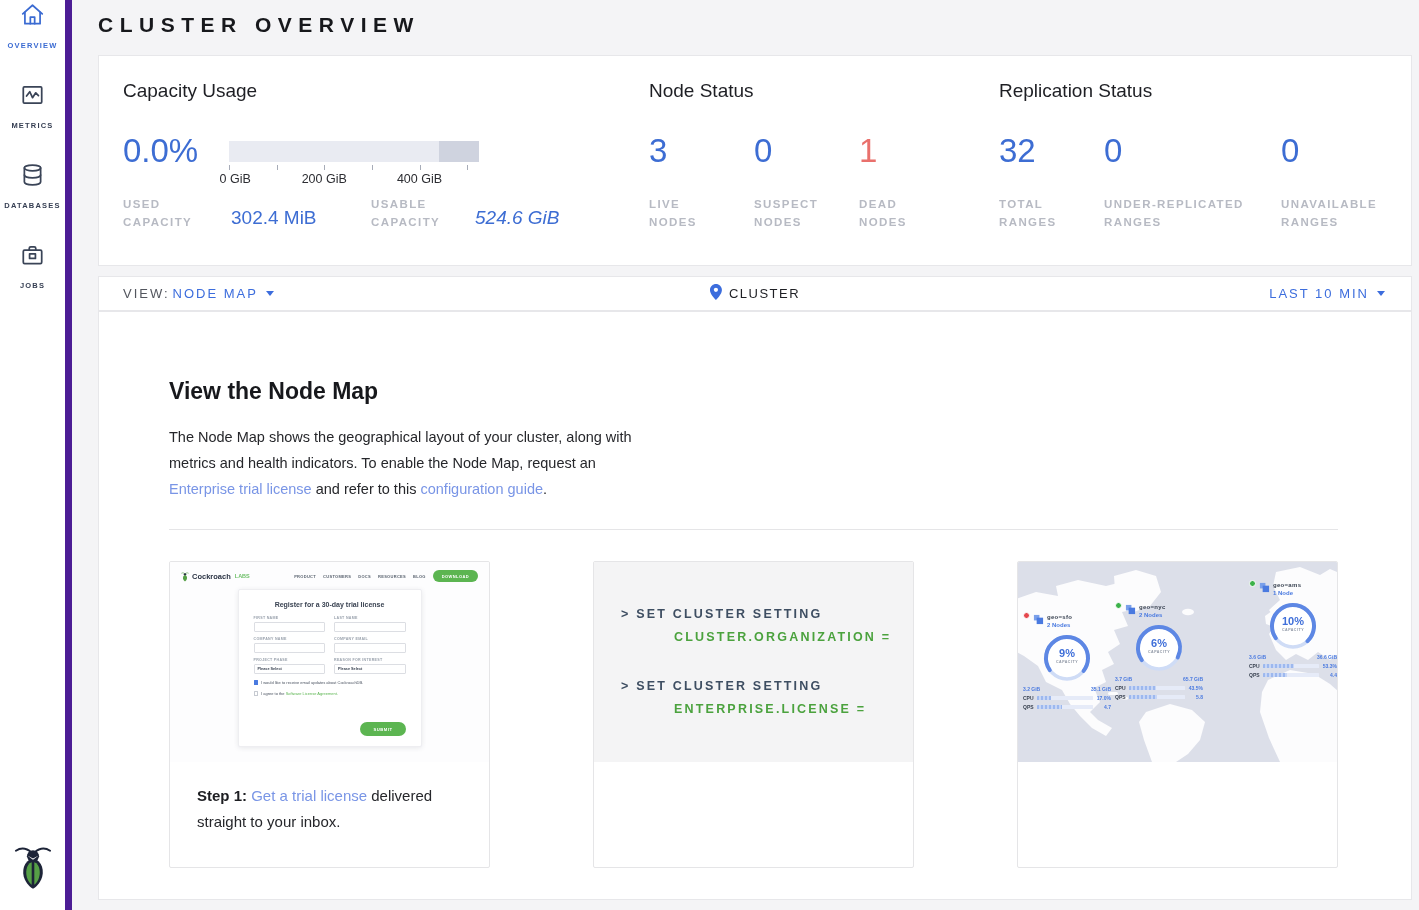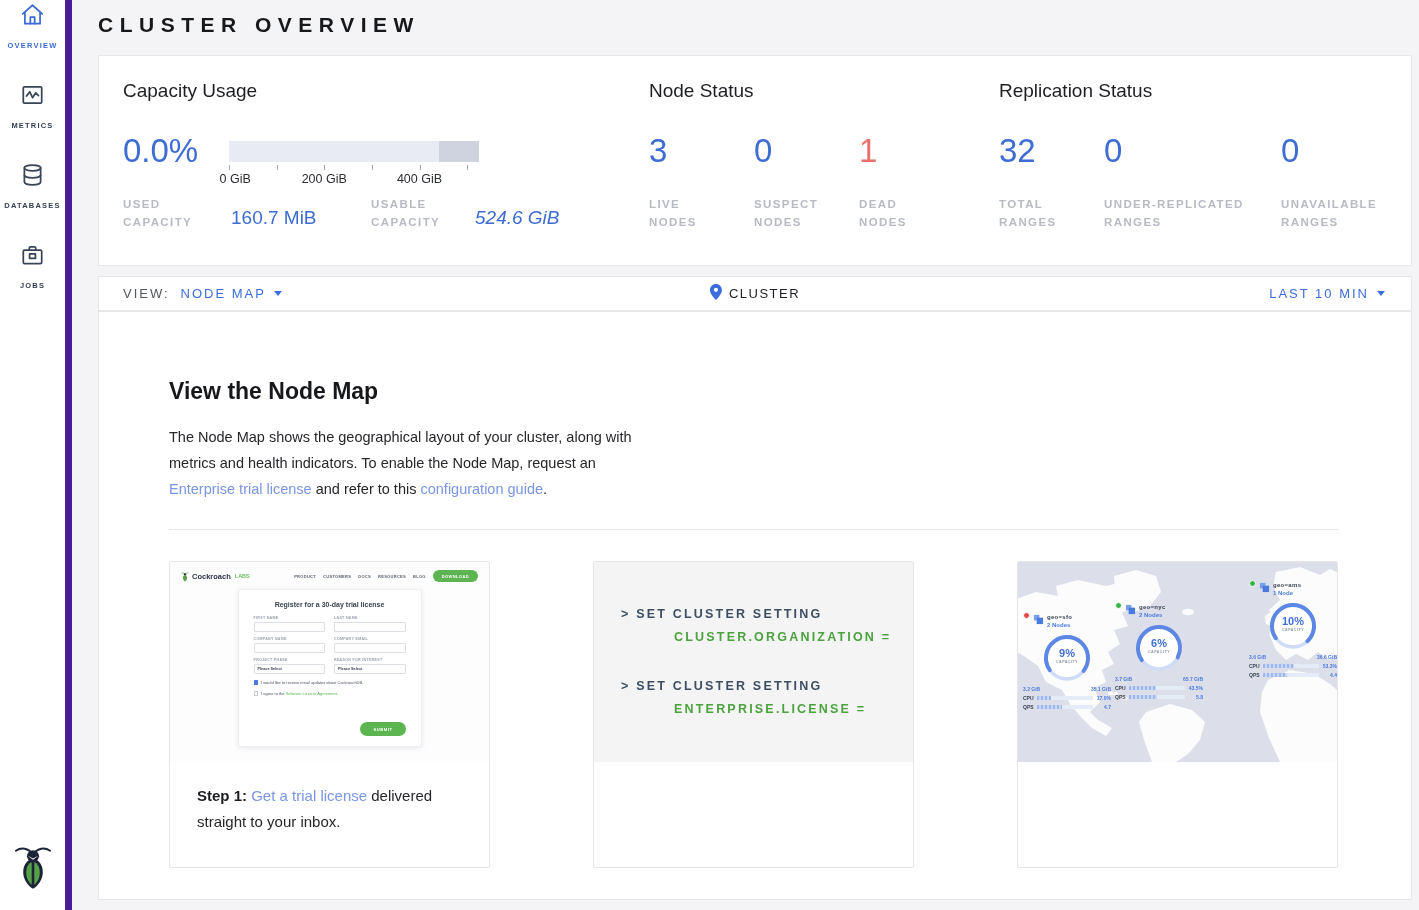--- a/index.html
+++ b/index.html
@@ -53,21 +53,21 @@
   .gauge-label { position:absolute; transform:translateX(-50%); font-size:12.5px; color:#2c2d32; white-space:nowrap; }
 
   
   .view-bar {
     position:absolute; left:98px; top:276px; width:1314px; height:35px;
     background:#fff; border:1px solid #e7e7ea;
     display:flex; align-items:center;
   }
   .vb-left { display:flex; align-items:center; margin-left:24px; cursor:pointer; }
   .vb-static { font-size:13px; letter-spacing:2px; color:#53565e; }
-  .vb-blue { font-size:13px; letter-spacing:2px; color:#3c6ddd; font-weight:500; margin-left:11px; }
+  .vb-blue { font-size:13px; letter-spacing:2px; color:#3c6ddd; font-weight:500; margin-left:3px; }
   .chevron { display:inline-block; width:0; height:0; border-left:4.5px solid transparent; border-right:4.5px solid transparent; border-top:5px solid #3c6ddd; margin-left:8px; }
   .vb-center { position:absolute; left:50%; transform:translateX(-50%); display:flex; align-items:center; gap:7px; }
   .vb-cluster { font-size:13px; letter-spacing:1.5px; color:#1e1f24; font-weight:500; }
   .vb-right { margin-left:auto; margin-right:26px; display:flex; align-items:center; cursor:pointer; }
   .vb-right .vb-blue { margin-left:0; }
 
   
   .main-panel {
     position:absolute; left:98px; top:311px; width:1314px; height:589px;
     background:#fff; border:1px solid #e7e7ea;
@@ -217,21 +217,21 @@
       <span class="gauge-tick" style="left:95.3%"></span>
     </div>
     <div class="gauge-labels">
       <span class="gauge-label" style="left:2.5%">0 GiB</span>
       <span class="gauge-label" style="left:38.1%">200 GiB</span>
       <span class="gauge-label" style="left:76.2%">400 GiB</span>
     </div>
   </div>
 
   <div class="small-label" style="left:24px; top:139px; width:90px;">USED CAPACITY</div>
-  <div class="blue-val" style="left:132px; top:151px;">160.7 MiB</div>
+  <div class="blue-val" style="left:132px; top:151px;">302.4 MiB</div>
   <div class="small-label" style="left:272px; top:139px; width:90px;">USABLE CAPACITY</div>
   <div class="blue-val" style="left:376px; top:151px;font-style:italic;">524.6 GiB</div>
 
   <div class="sec-title" style="left:550px; top:24px;">Node Status</div>
   <div class="big-num" style="left:550px; top:76px;">3</div>
   <div class="big-num" style="left:655px; top:76px;">0</div>
   <div class="big-num red" style="left:760px; top:76px;">1</div>
   <div class="small-label" style="left:550px; top:139px; width:70px;">LIVE NODES</div>
   <div class="small-label" style="left:655px; top:139px; width:80px;">SUSPECT NODES</div>
   <div class="small-label" style="left:760px; top:139px; width:60px;">DEAD NODES</div>

